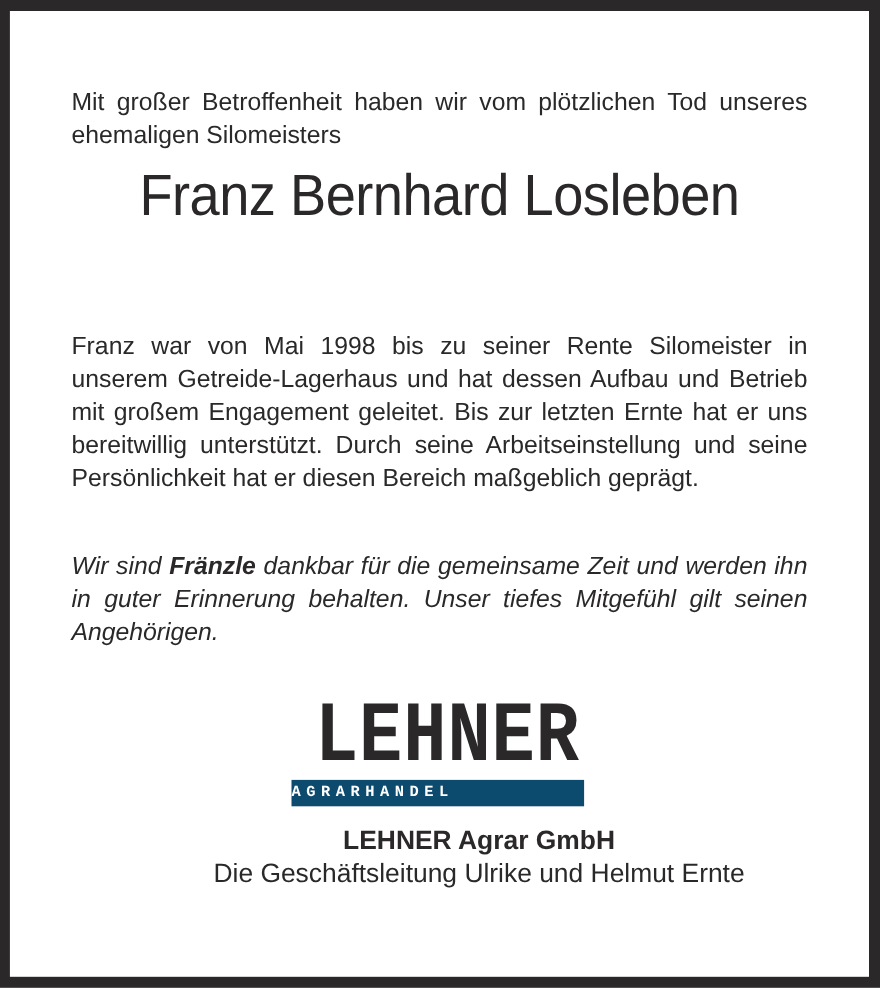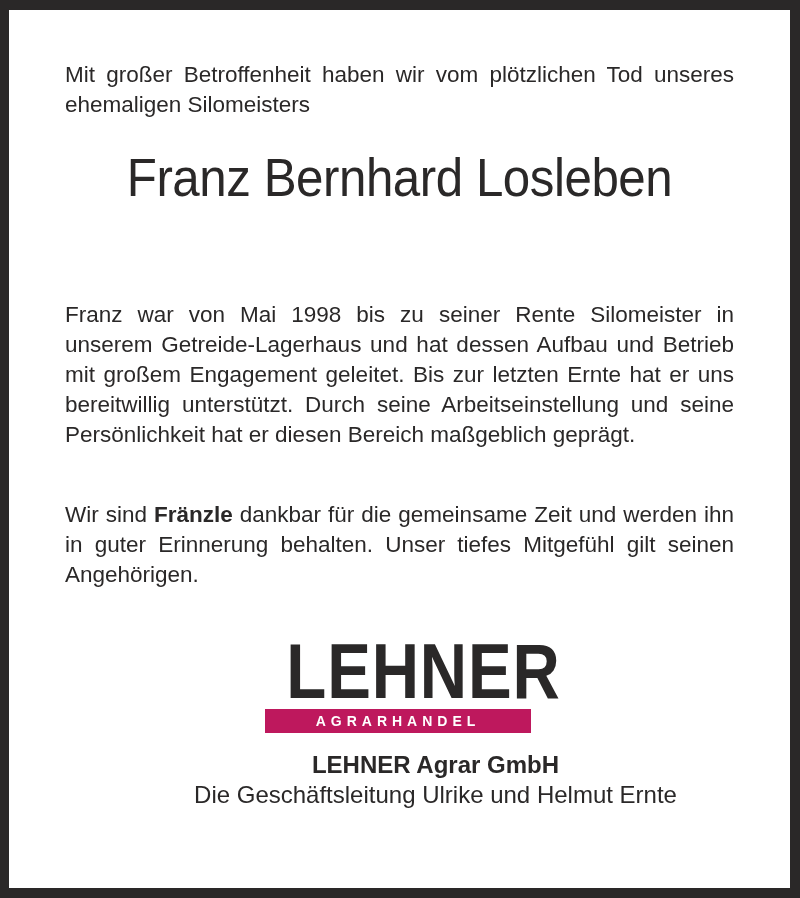--- a/index.html
+++ b/index.html
@@ -5,41 +5,41 @@
   html, body { margin:0; padding:0; }
   body {
     width:800px; height:898px; background:#2a2828; position:relative; overflow:hidden;
     font-family:"Liberation Sans", sans-serif; color:#2a2828;
   }
   .page {
     position:absolute; left:9px; top:10px; width:781px; height:878px; background:#ffffff;
   }
   .block { position:absolute; left:56px; width:669px; font-size:22.5px; line-height:30px; }
   .justify { text-align:justify; text-align-last:left; }
-  .intro { top:50px; }
+  .intro { top:68px; }
   .name {
     position:absolute; left:0; width:781px; top:136px; text-align:center;
     font-size:53px; line-height:64px; letter-spacing:-0.5px;
     transform:scaleX(0.93); transform-origin:center;
   }
   .sub { top:226px; }
   .para1 { top:290px; }
-  .para2 { top:490px; }
+  .para2 { top:490px;font-style:italic; }
   b.strong { font-weight:bold; }
   .logo {
-    position:absolute; left:256px; top:628px; width:266px;
+    position:absolute; left:256px; top:628px; width:266px;font-family:Liberation Mono, monospace;
   }
   .logo-word {
     display:block; font-weight:bold; font-size:78px; line-height:66px; height:66px;
     color:#2a2828; letter-spacing:1px; text-align:center;
     transform:scaleX(0.84); transform-origin:center;
   }
   .logo-bar {
-    margin-top:5px; height:24px; background:#be185d; color:#ffffff;
-    font-weight:bold; font-size:14px; line-height:24px; letter-spacing:5px; text-align:center;
+    margin-top:5px; height:24px; background:#0c4a6e; color:#ffffff;
+    font-weight:bold; font-size:14px; line-height:24px; letter-spacing:5px; text-align:left;
   }
   .footer { position:absolute; left:0; width:781px; top:740px; text-align:center; font-size:24px; line-height:30px;padding-left:36px; }
   .footer .company { font-weight:bold; }
 </style>
 </head>
 <body>
 
 <div class="page">
   <div class="block justify intro">Mit großer Betroffenheit haben wir vom plötzlichen Tod unseres ehemaligen Silomeisters</div>
   <div class="name">Franz Bernhard Losleben</div>

